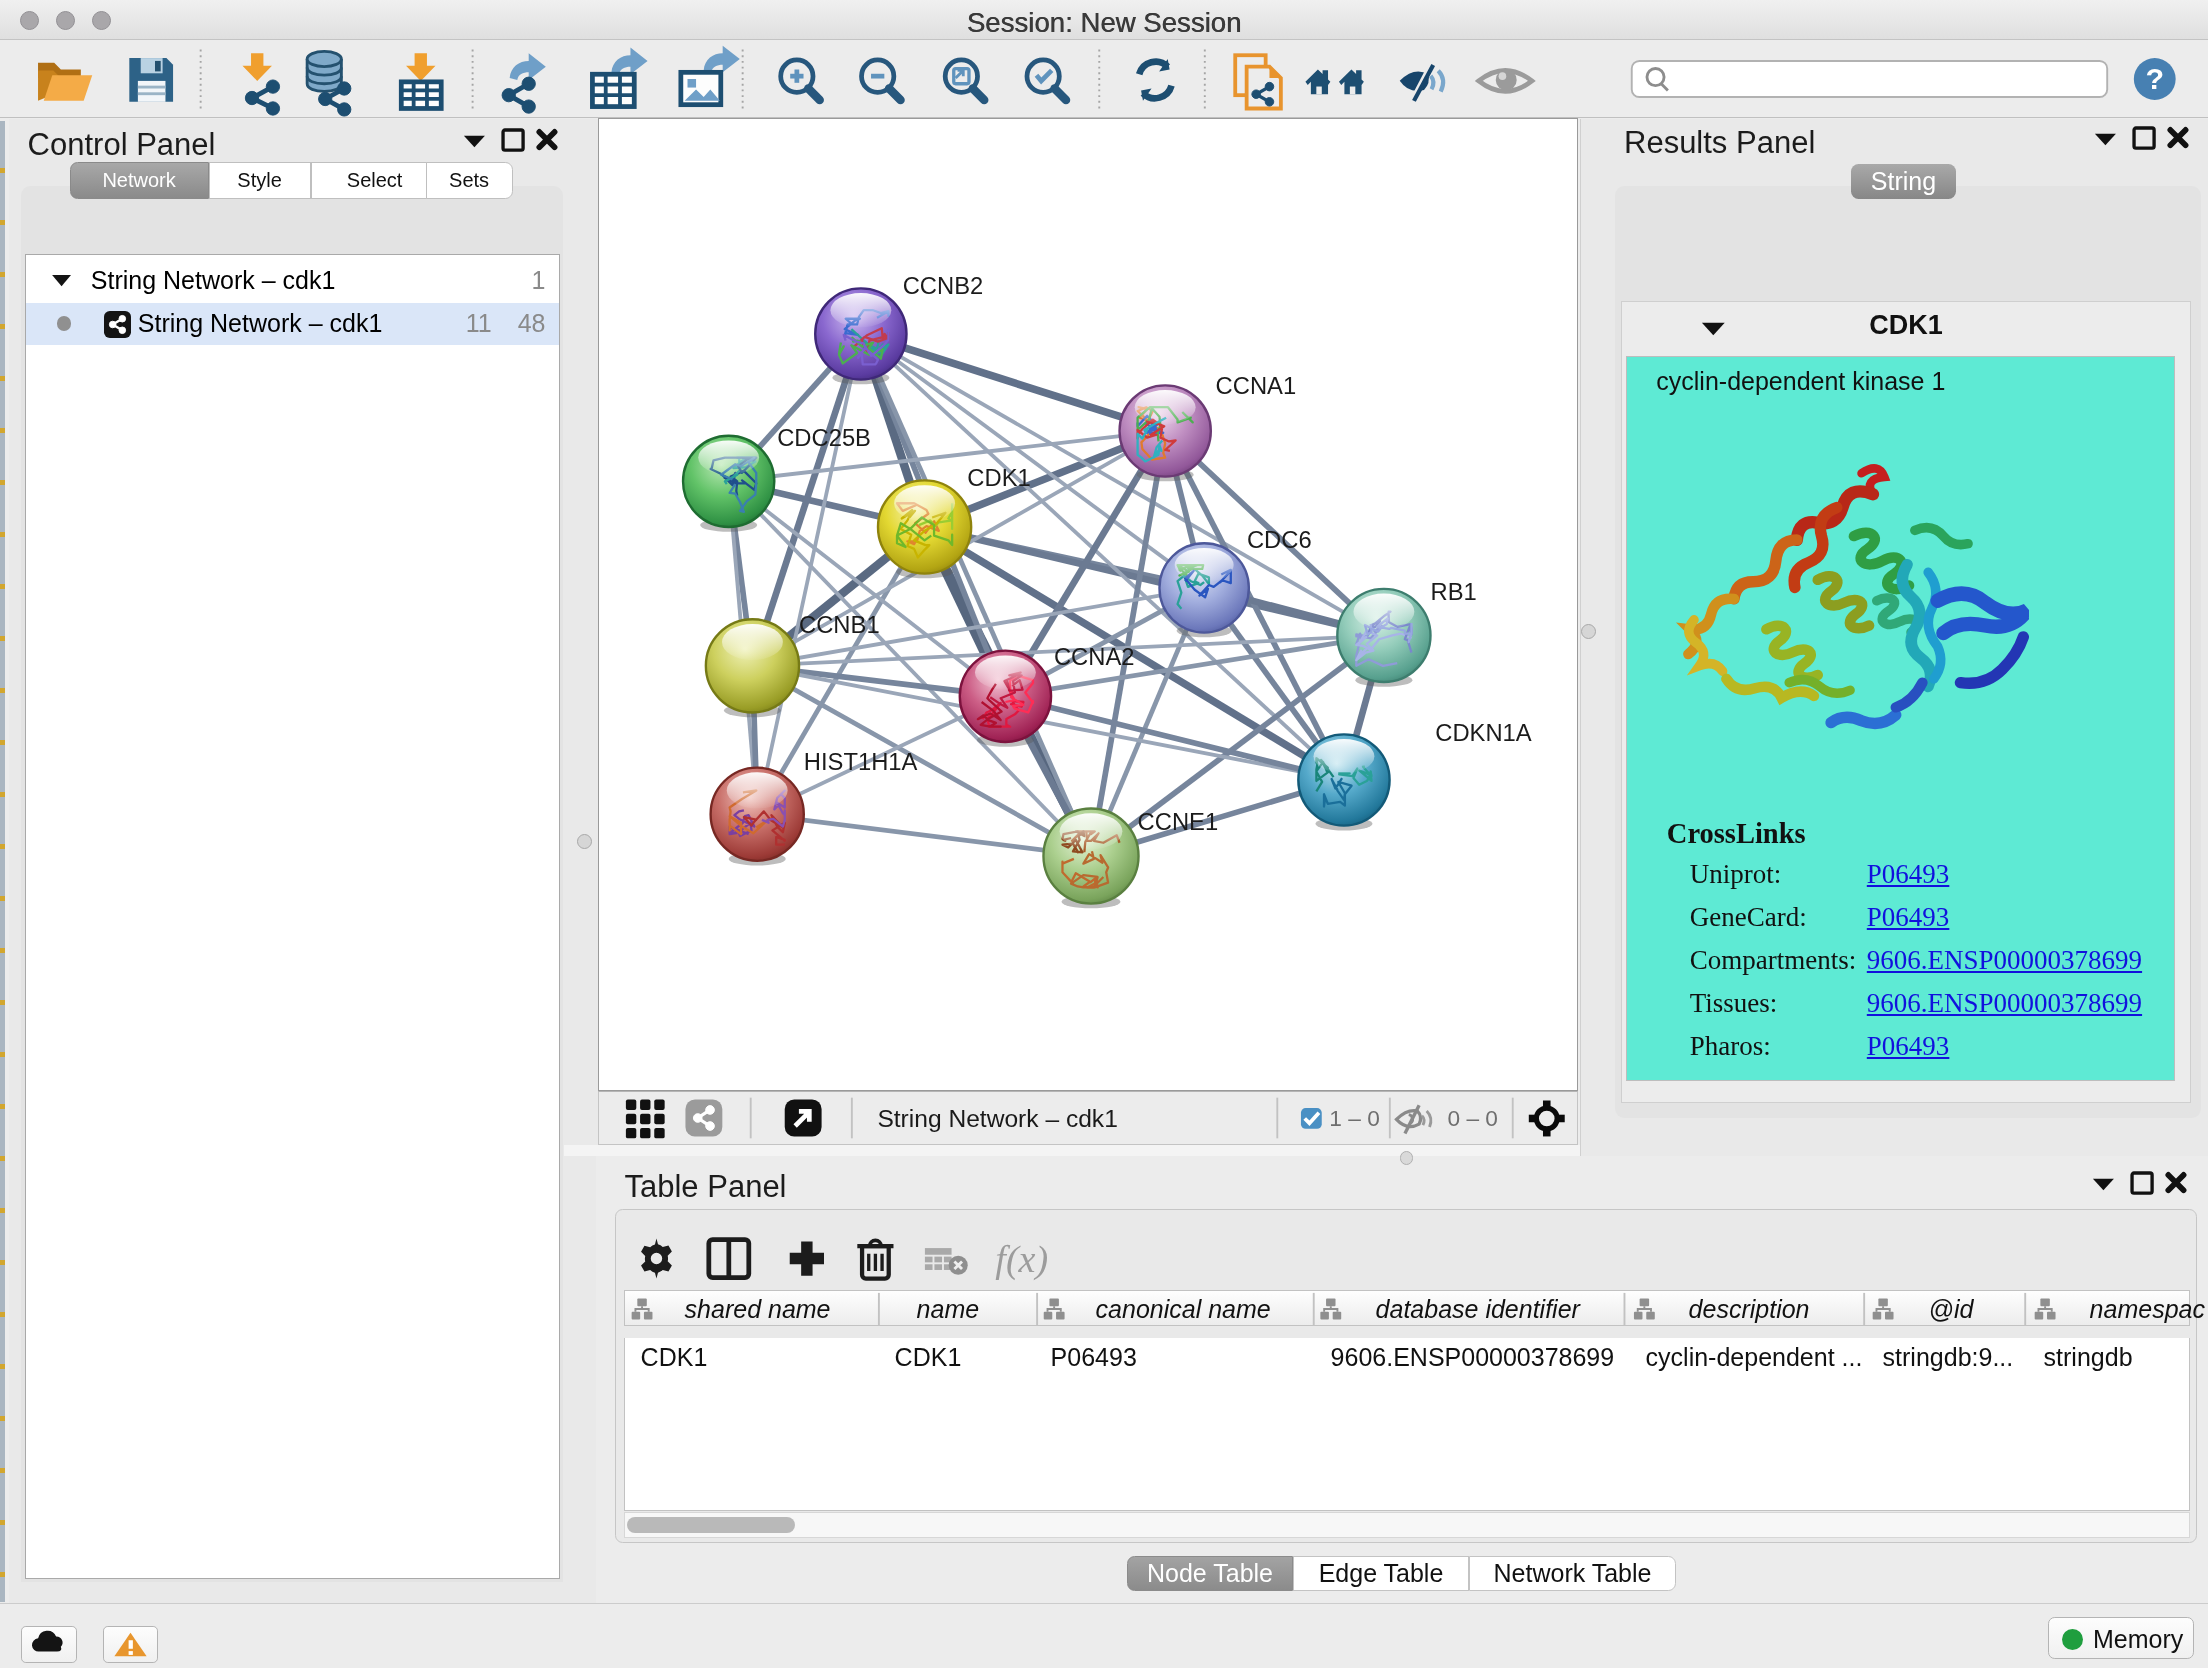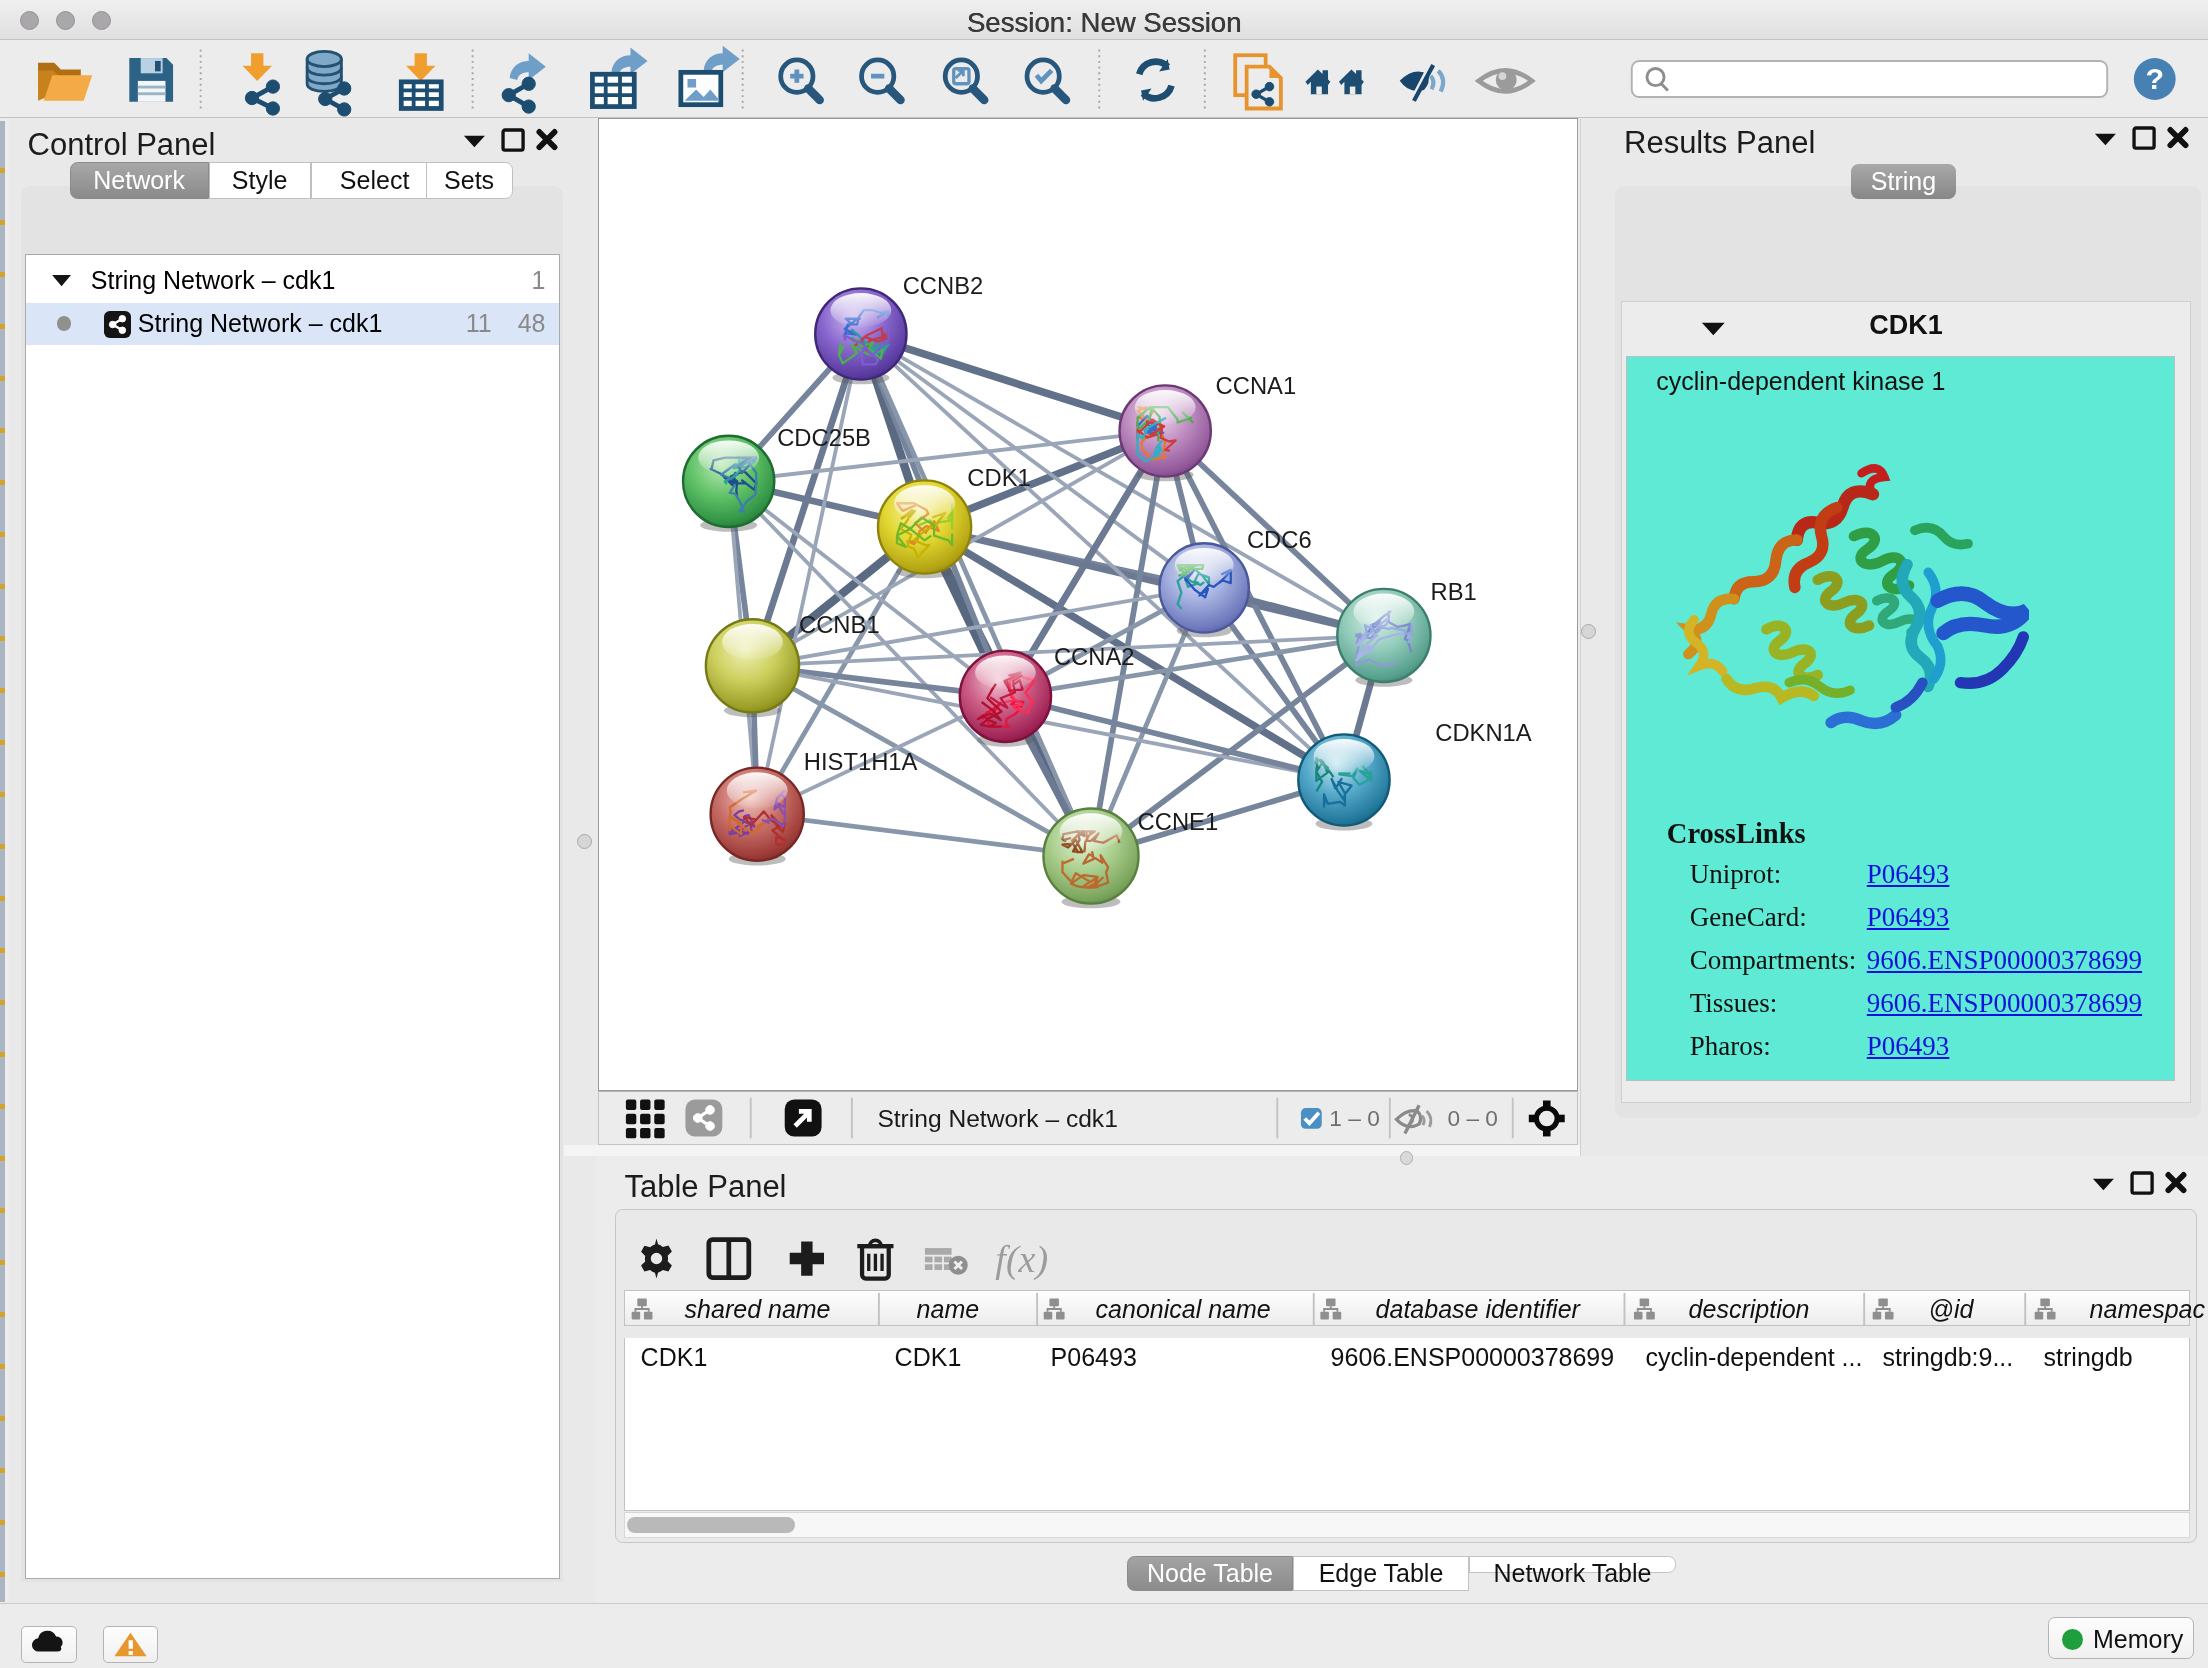--- a/index.html
+++ b/index.html
@@ -24,21 +24,21 @@
   #sliver { left:0; top:121px; width:4.8px; height:1481px; background:repeating-linear-gradient(#aab6c1 0 47px, #d2a62e 47px 52px); }
 
   
   .dockhead-ico { position:absolute; }
 
   
   #cpanel { left:8.6px; top:119px; width:555px; height:1484px; background:#e9e9e9; }
   .ptitle { font-size:31px; color:#1c1c1c; }
 
   #cp-tabs { position:absolute; left:61px; top:43px; height:37px; z-index:3; }
-  .tab { position:absolute; top:0; height:37px; font-size:25px; text-align:center;
+  .tab { position:absolute; top:0; height:37px; font-size:20px; text-align:center;
     border:1px solid #bfbfbf; background:#fff; color:#111; line-height:35px; }
   .tab.sel { background:linear-gradient(#a8a8a8,#8a8a8a); color:#fff; border-color:#8a8a8a; }
 
   #cp-box { position:absolute; z-index:1; left:12.4px; top:67px; width:542px; height:1396px;
     background:#e3e3e3; border-radius:9.5px 9.5px 0 0; }
   #cp-band { position:absolute; left:3.8px; top:28.5px; width:535px; height:39px; background:#dcdcdc; }
   #cp-list { position:absolute; left:3.8px; top:68px; width:535px; height:1325px; background:#fff;
     border:1px solid #a9a9a9; font-size:25px; }
   .cprow { position:absolute; left:0; width:533px; height:42px; }
 
@@ -724,21 +724,21 @@
       <span style="position:absolute;left:1419px;top:4.8px;">stringdb</span>
     </div>
     <div style="position:absolute;left:7.6px;top:302px;width:1566px;height:26px;background:#f7f7f7;border:1px solid #d7d7d7;">
       <span style="position:absolute;left:2.9px;top:3.8px;width:168px;height:16px;border-radius:8.6px;background:#b9b9b9;"></span>
     </div>
   </div>
 
   <div style="position:absolute;left:531px;top:400px;height:35px;font-size:25px;">
     <span style="position:absolute;left:0;width:166px;height:35px;background:linear-gradient(#a3a3a3,#8b8b8b);color:#fff;border:1px solid #8b8b8b;border-radius:7.6px 0 0 7.6px;text-align:center;line-height:33px;">Node Table</span>
     <span style="position:absolute;left:166px;width:176px;height:35px;background:#fff;color:#111;border:1px solid #c3c3c3;text-align:center;line-height:33px;">Edge Table</span>
-    <span style="position:absolute;left:342px;width:207px;height:17px;background:#fff;color:#111;border:1px solid #c3c3c3;border-radius:0 7.6px 7.6px 0;text-align:center;line-height:33px;">Network Table</span>
+    <span style="position:absolute;left:342px;width:207px;height:35px;background:#fff;color:#111;border:1px solid #c3c3c3;border-radius:0 7.6px 7.6px 0;text-align:center;line-height:33px;">Network Table</span>
   </div>
 </div>
 <div class="abs" id="statusbar">
   <div class="sbtn" style="left:21px;top:22px;width:56px;height:37px;">
     <svg width="54" height="35" viewBox="0 0 57 37">
         <path d="M18,26 a7,7 0 0 1 -1,-14 a10,10 0 0 1 19,-2 a6.5,6.5 0 0 1 5,11 q2,5 -4,5 z" fill="#141414"></path>
       </svg>
   </div>
   <div class="sbtn" style="left:103px;top:22px;width:55px;height:37px;">
     <svg width="53" height="35" viewBox="0 0 56 37">

